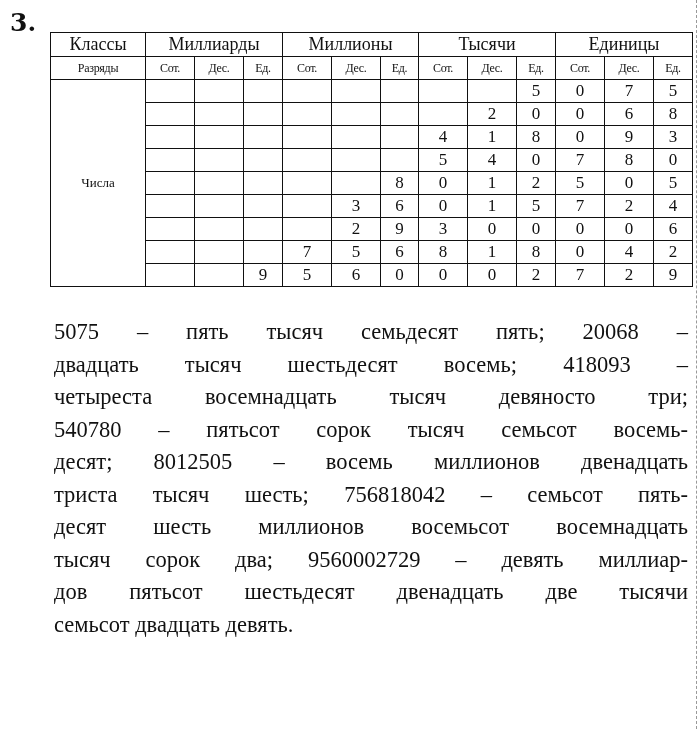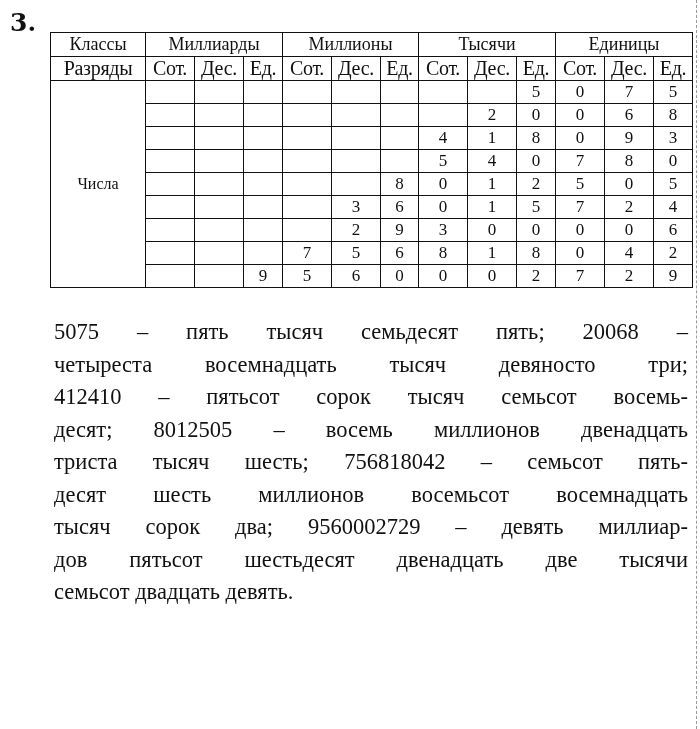--- a/index.html
+++ b/index.html
@@ -14,23 +14,23 @@
   table.digits {
     position: absolute; left: 50px; top: 32px;
     border-collapse: collapse; table-layout: fixed;
     font-family: "Liberation Serif", serif;
   }
   table.digits td, table.digits th {
     border: 1.5px solid #111; padding: 0; text-align: center;
     font-weight: normal; overflow: hidden; white-space: nowrap;
   }
   .r1 th { height: 23px; font-size: 18px; }
-  .r2 th { height: 22px; font-size: 20px; letter-spacing: -0.3px; }
+  .r2 th { height: 22px; font-size: 12px; letter-spacing: -0.3px; }
   .data td { height: 22px; font-size: 17px; font-weight: bold; line-height: 20px; }
-  td.row-label { font-size: 16px; font-weight: bold; vertical-align: middle; }
+  td.row-label { font-size: 13px; font-weight: bold; vertical-align: middle; }
   .paragraph {
     position: absolute; left: 54px; top: 316px; width: 634px;
     font-family: "Liberation Serif", serif; font-size: 22.5px; line-height: 32.5px;
     text-align: justify;
   }
   .paragraph .line { display: block; text-align-last: justify; white-space: nowrap; }
   .paragraph .line.last { text-align-last: left; }
   .right-edge {
     position: absolute; right: 3px; top: 0; width: 2px; height: 729px;
     border-right: 1px dashed #999;
@@ -207,22 +207,23 @@
         <td>2</td>
         <td>7</td>
         <td>2</td>
         <td>9</td>
       </tr>
     </tbody>
 </table>
 
 <div class="paragraph">
   <span class="line">5075 – пять тысяч семьдесят пять; 20068 –</span>
+  <span class="line">двадцать тысяч шестьдесят восемь; 418093 –</span>
   <span class="line">четыреста восемнадцать тысяч девяносто три;</span>
-  <span class="line">412410 – пятьсот сорок тысяч семьсот восемь-</span>
+  <span class="line">540780 – пятьсот сорок тысяч семьсот восемь-</span>
   <span class="line">десят; 8012505 – восемь миллионов двенадцать</span>
   <span class="line">триста тысяч шесть; 756818042 – семьсот пять-</span>
   <span class="line">десят шесть миллионов восемьсот восемнадцать</span>
   <span class="line">тысяч сорок два; 9560002729 – девять миллиар-</span>
   <span class="line">дов пятьсот шестьдесят двенадцать две тысячи</span>
   <span class="line last">семьсот двадцать девять.</span>
 </div>
 
 <div class="right-edge"></div>
 

